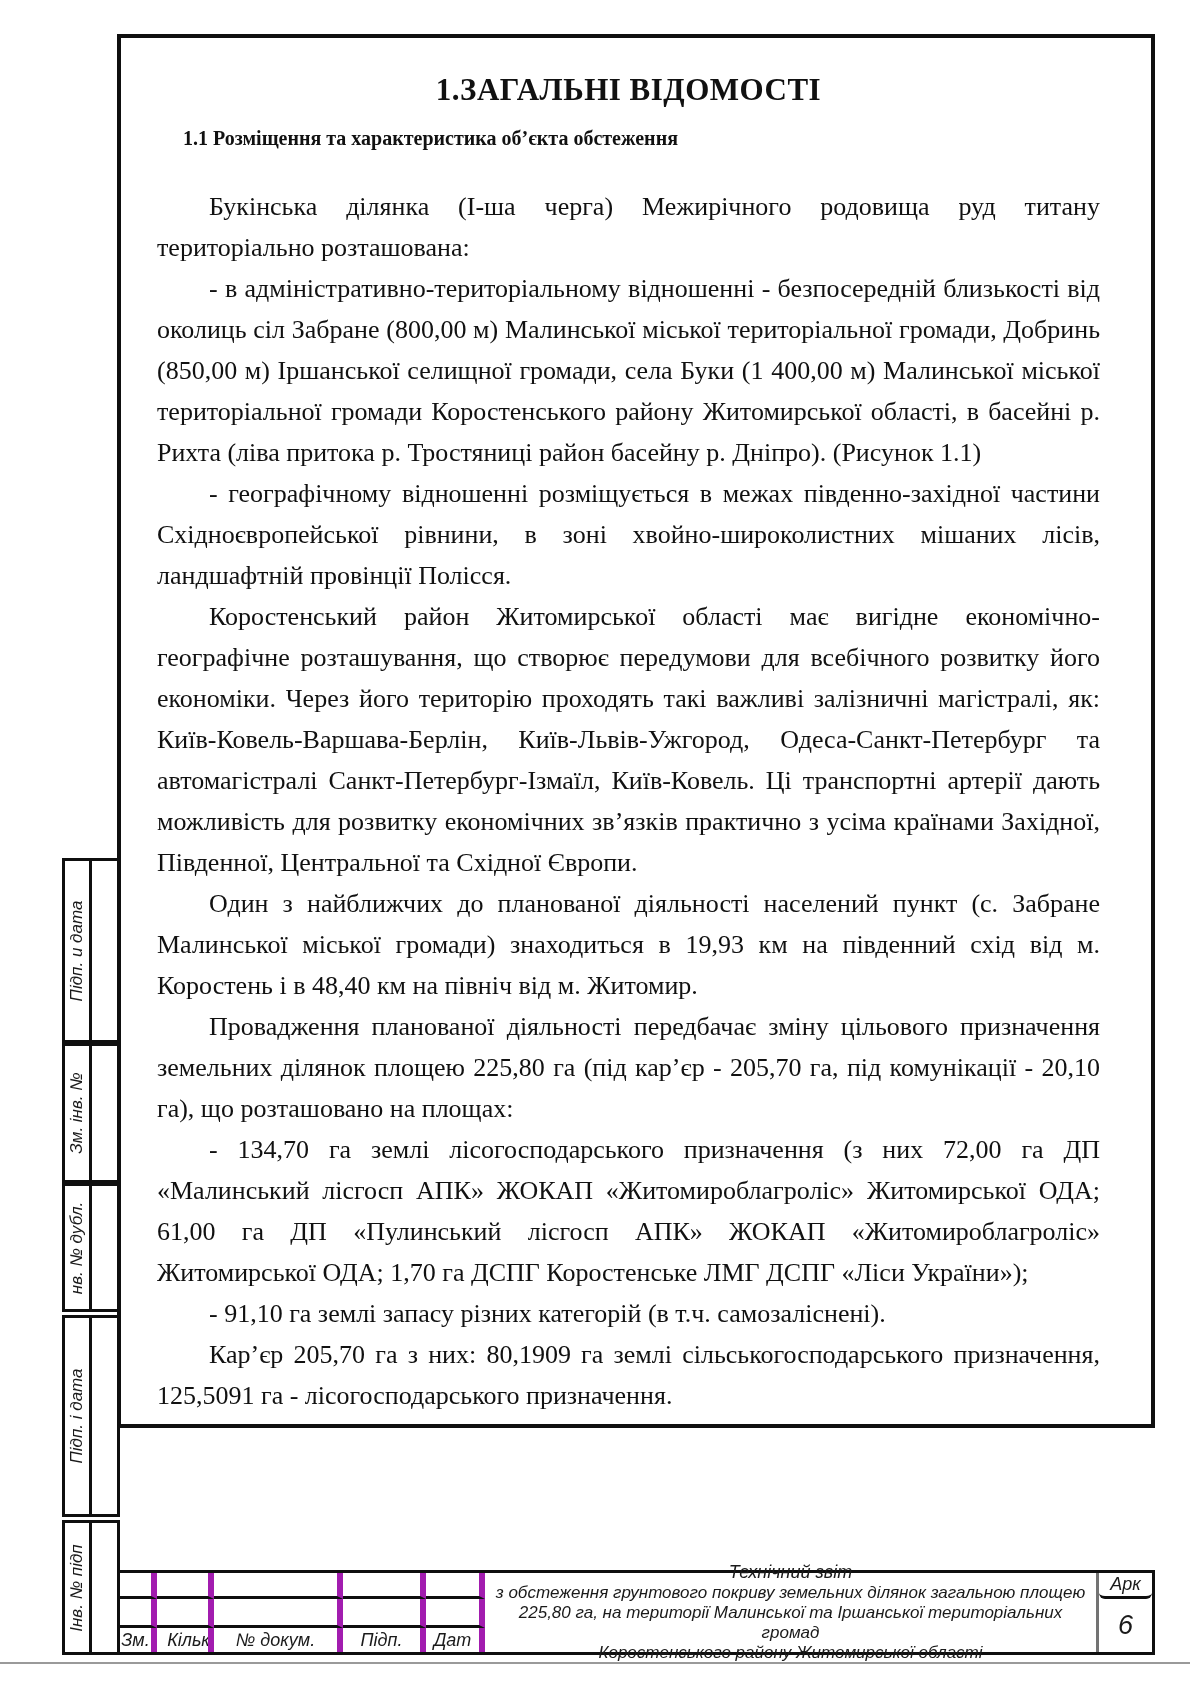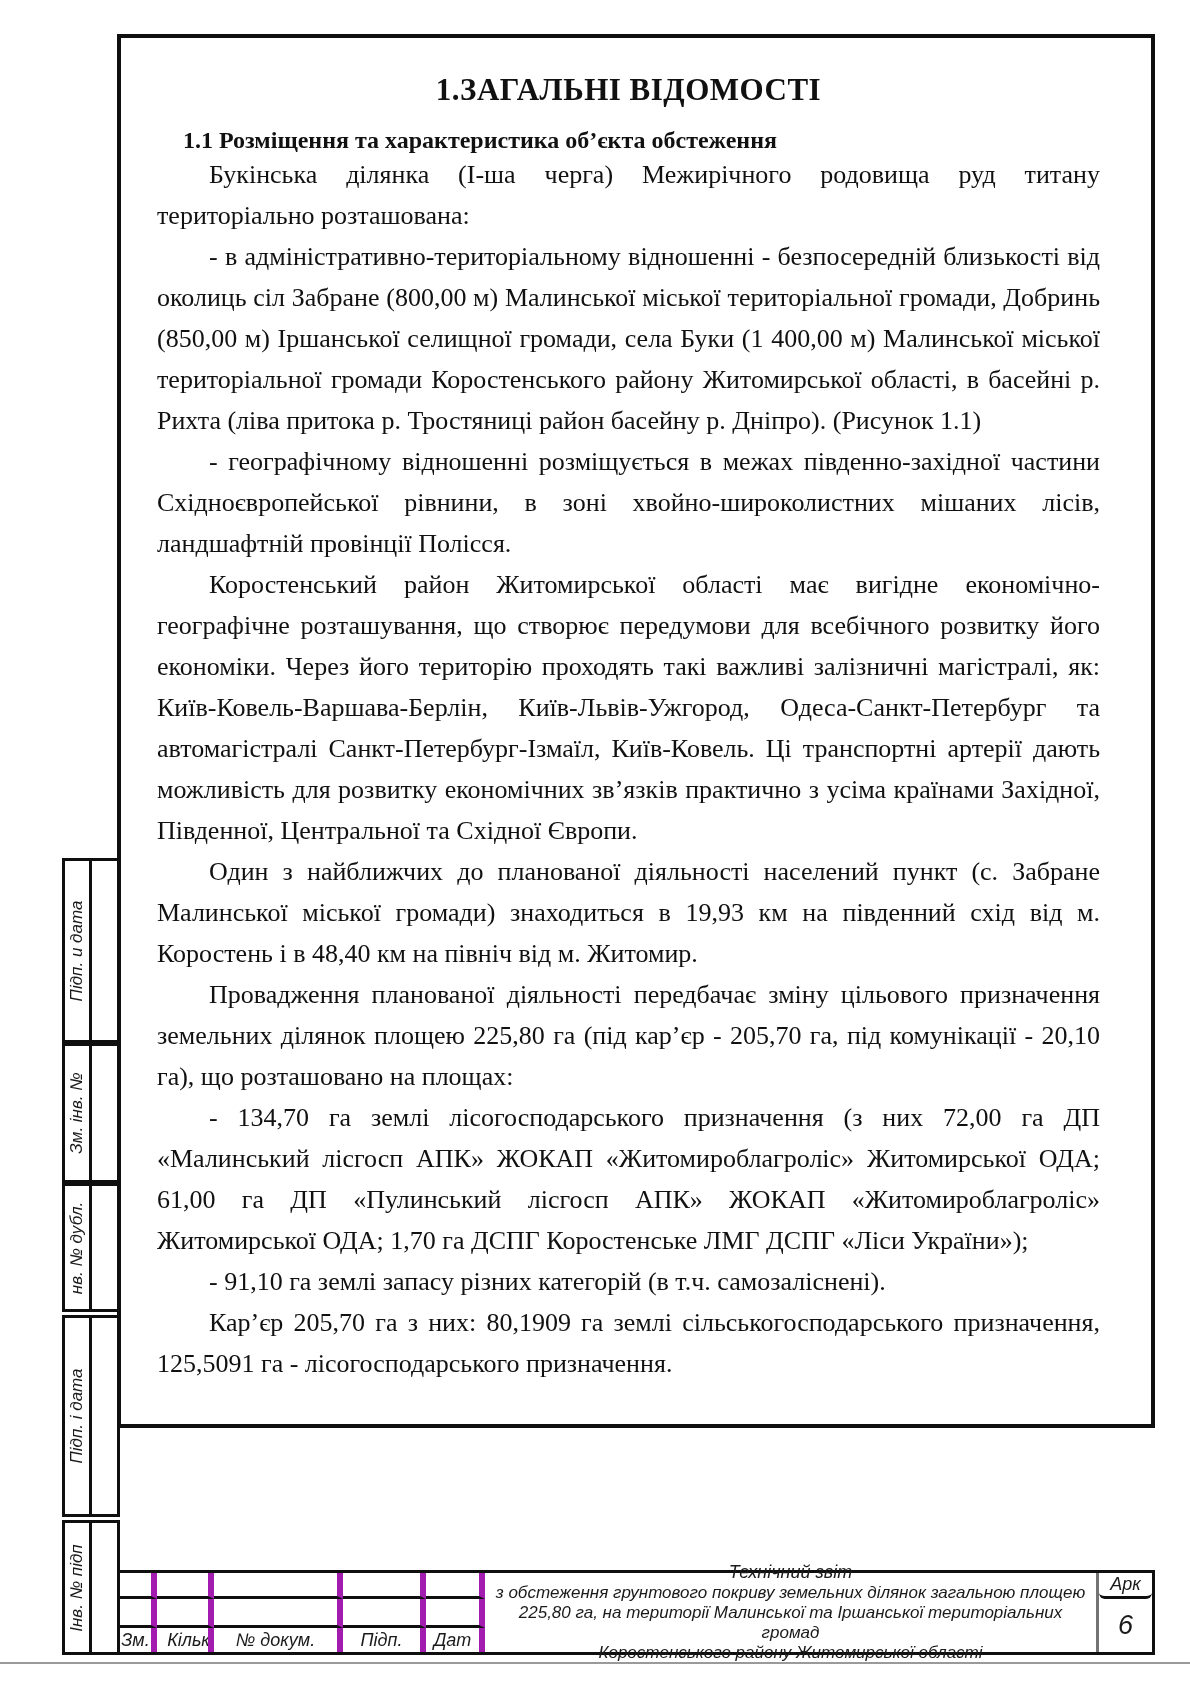--- a/index.html
+++ b/index.html
@@ -25,24 +25,24 @@
   }
   .content h1{
     margin:34px 0 0 0;
     font-size:31px;
     font-weight:bold;
     text-align:center;
     letter-spacing:.5px;
   }
   .content h2{
     margin:19px 0 0 26px;
-    font-size:24px;
+    font-size:20px;
     font-weight:bold;
   }
-  .bodytext{}
+  .bodytext{margin-top:36px;}
   .bodytext p{
     margin:0;
     font-size:26px;
     line-height:41px;
     text-align:justify;
     text-indent:52px;
   }
   
   .sb-box{
     position:absolute;

